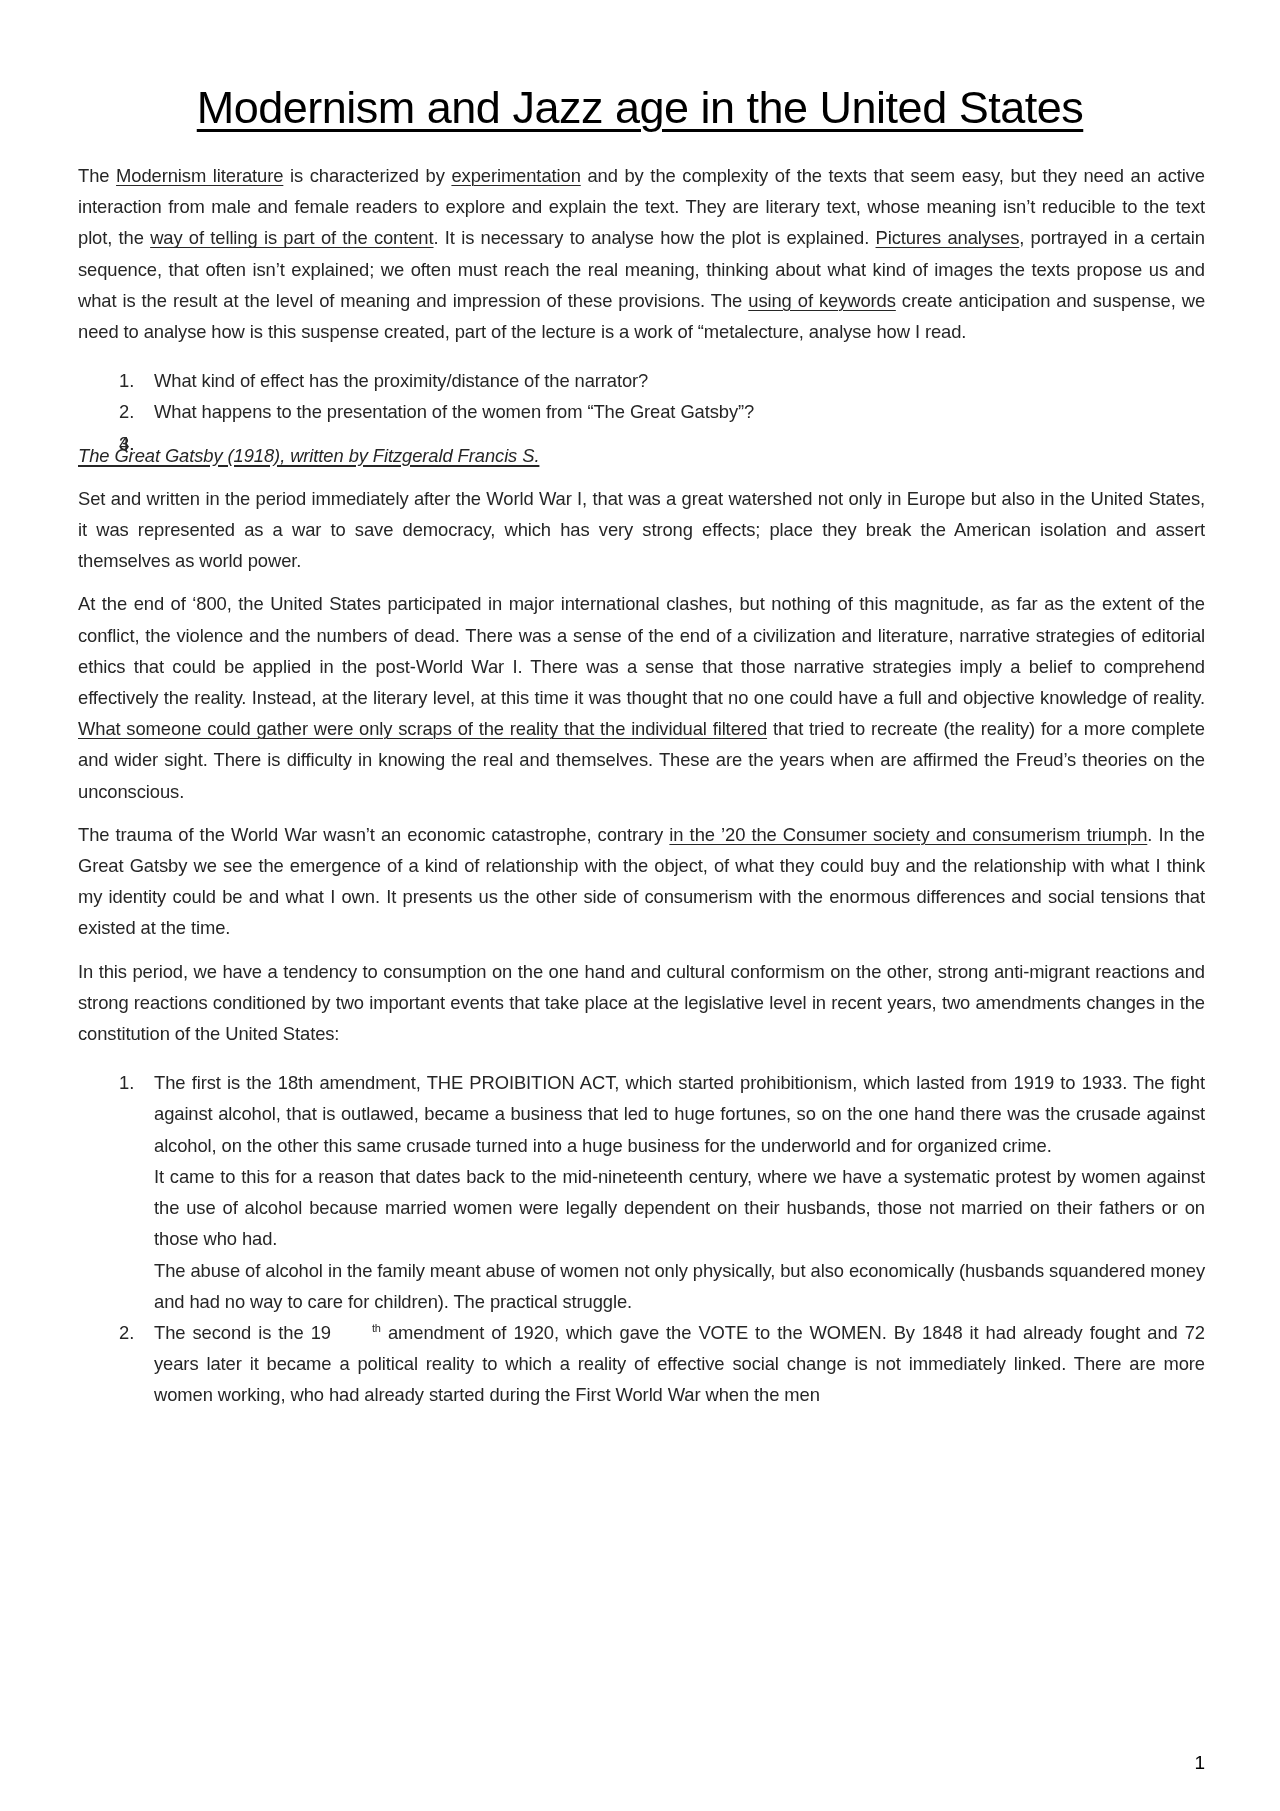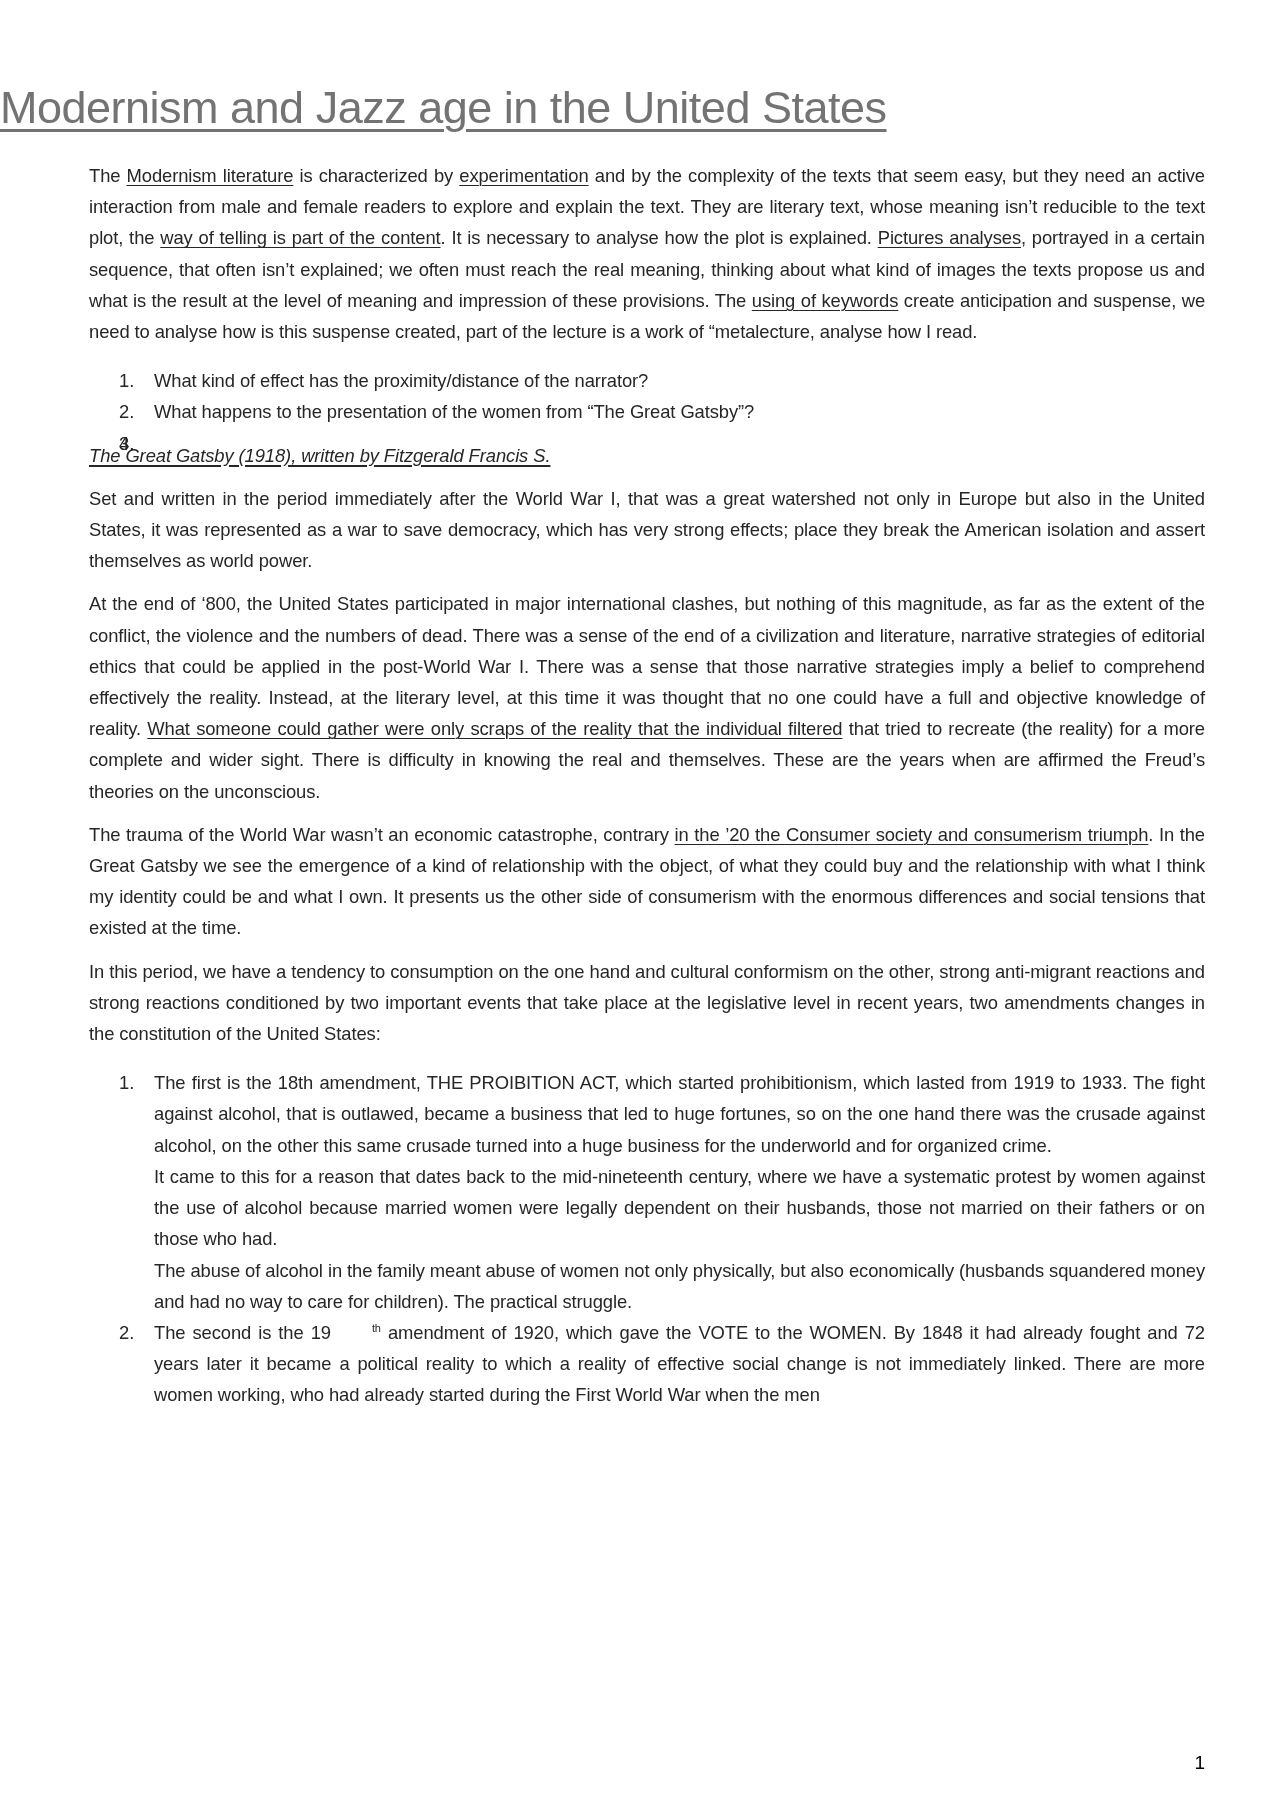--- a/index.html
+++ b/index.html
@@ -4,30 +4,30 @@
 <style>
   html, body { margin: 0; padding: 0; background: #ffffff; }
   body { width: 1280px; height: 1811px; position: relative; overflow: hidden; }
   .page {
     position: absolute; left: 0; top: 0; width: 1280px; height: 1811px;
     background: #ffffff; color: #262626;
     font-family: "Liberation Sans", sans-serif;
   }
   .title {
     position: absolute; left: 0; right: 0; top: 78px;
-    text-align: left; font-size: 45px; color: #737373;
+    text-align: center; font-size: 45px; color: #000000;
     letter-spacing: -0.5px; line-height: 60px;
   }
   .title span { text-decoration: underline; text-decoration-thickness: 3px; text-underline-offset: 6px; }
   .body {
     position: absolute; left: 77px; width: 1128px; top: 160px;
     font-size: 18.4px; line-height: 31.2px; text-align: justify;
     letter-spacing: -0.1px;
   }
-  p { margin: 0 0 12px 12px; }
+  p { margin: 0 0 12px 1px; }
   u { text-decoration-thickness: 1px; text-underline-offset: 3px; }
   ol { margin: 0 0 12px 0; padding-left: 0; list-style: none; }
   ol li { position: relative; padding-left: 77px; }
   ol li .num { position: absolute; left: 42px; top: 0; }
   .subhead { font-style: italic; }
   .subhead u { text-decoration-thickness: 1.5px; }
   .sub-para { display: block; }
   sup { font-size: 11px; line-height: 0; margin-left: 41px; }
   .page-num {
     position: absolute; right: 75px; top: 1752px;

